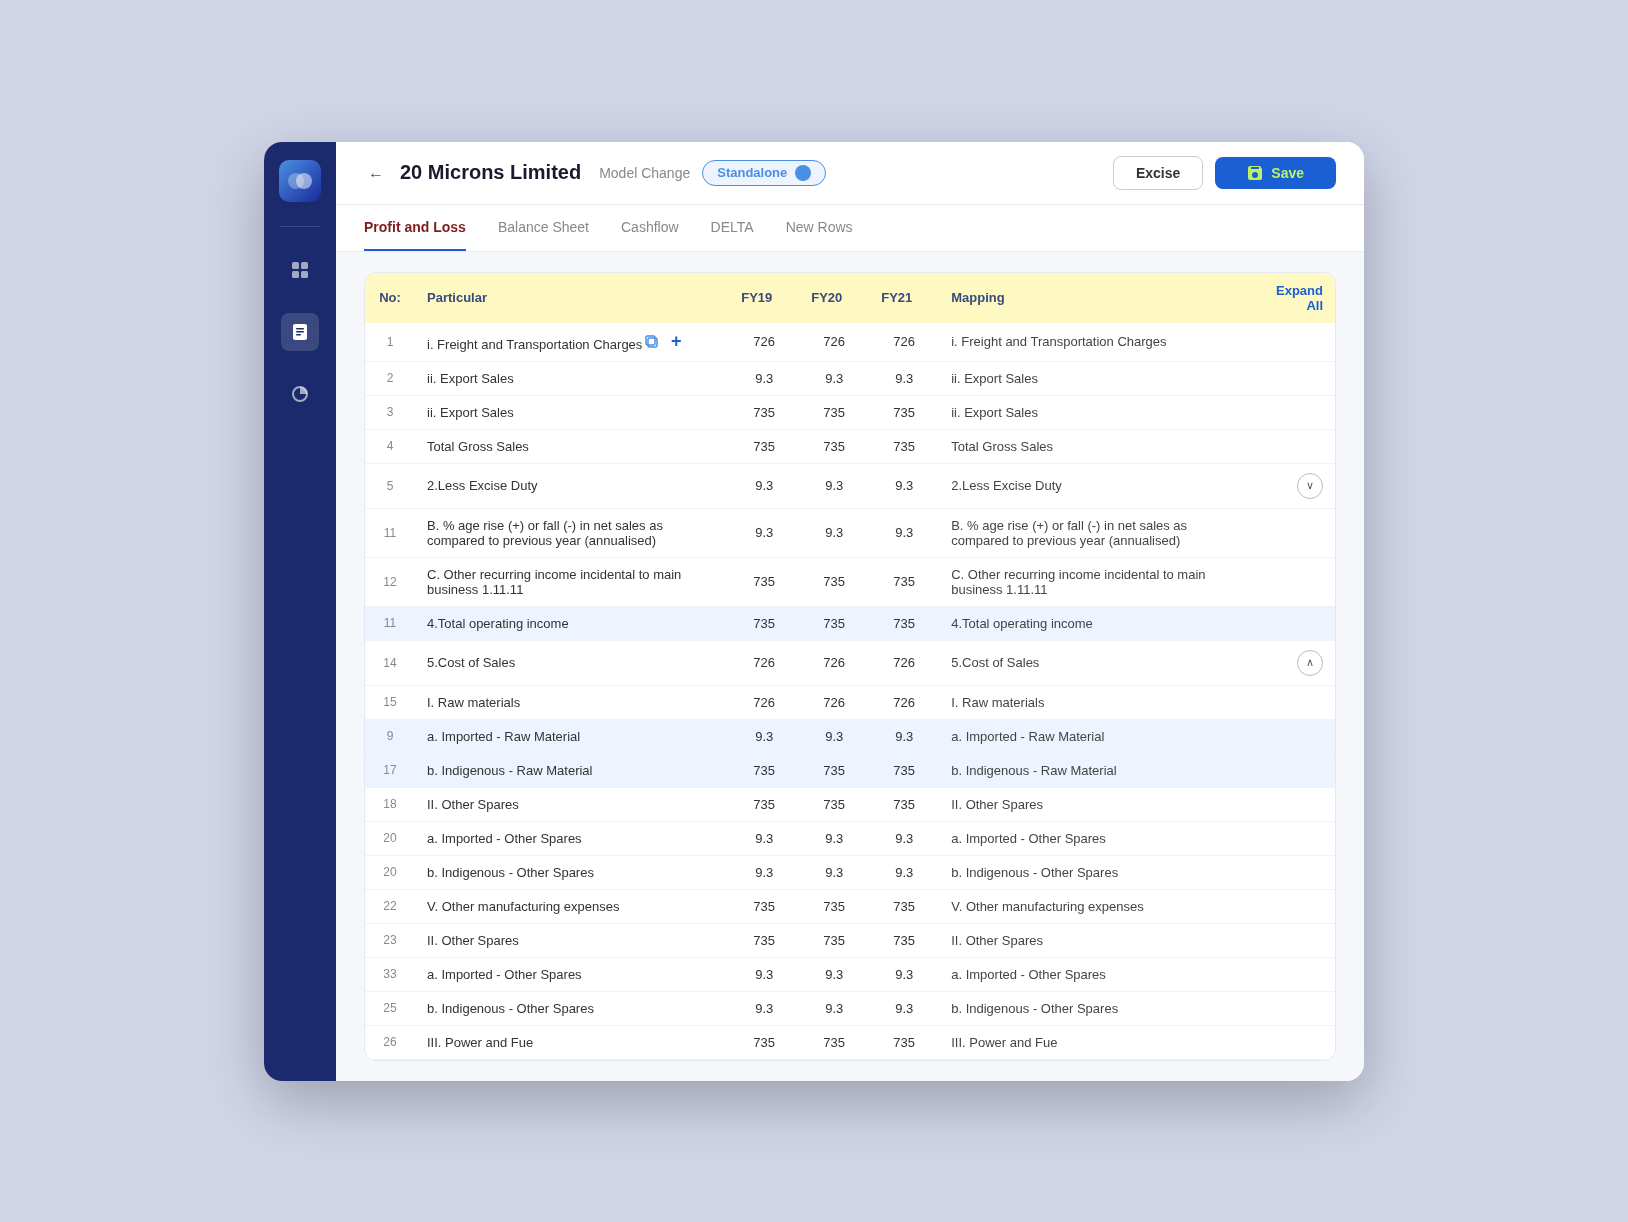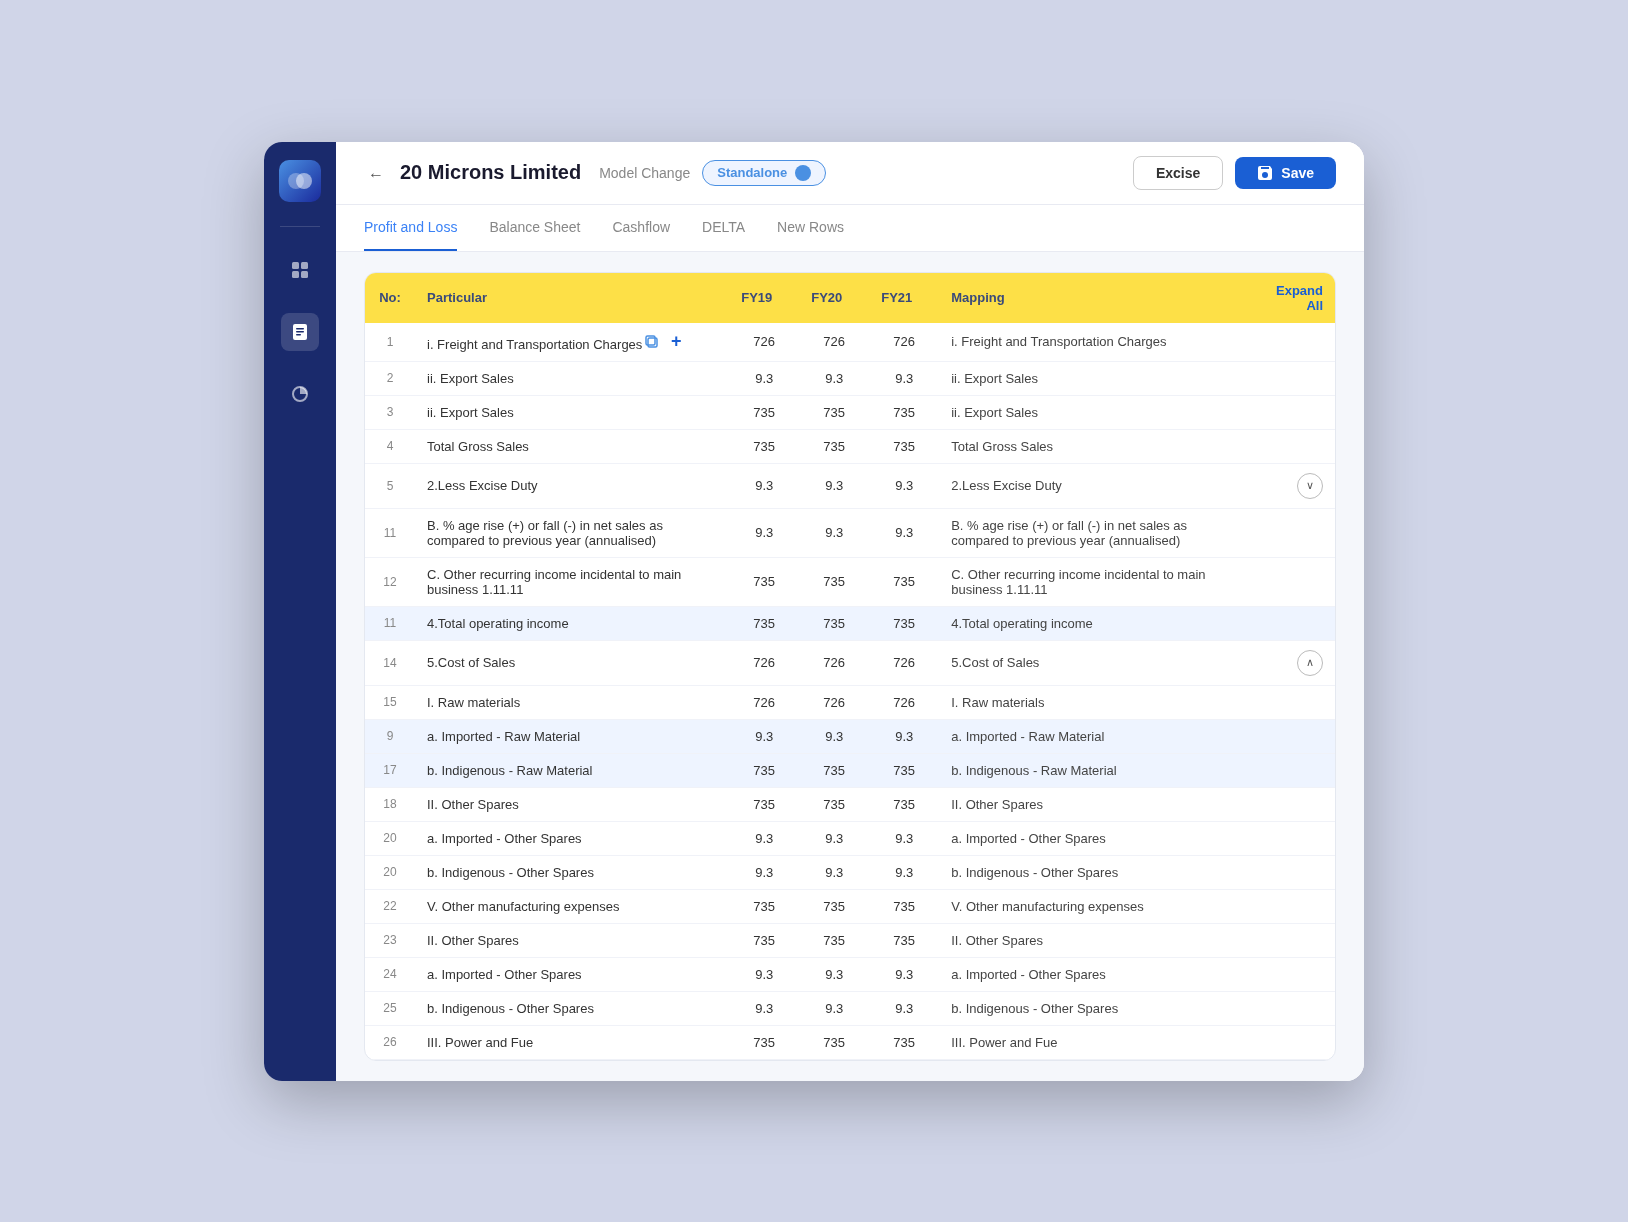--- a/index.html
+++ b/index.html
@@ -85,49 +85,49 @@
       background: #4a90e2; border-radius: 50%;
     }
     .topbar-right { display: flex; align-items: center; gap: 12px; }
     .cancel-btn {
       border: 1.5px solid #ccc; background: #fff;
       padding: 8px 22px; border-radius: 8px;
       font-size: 14px; font-weight: 600; color: #333;
       cursor: pointer;
     }
     .save-btn {
-      background: #1a5fd4; color: #ffffff;
-      border: none; padding: 8px 22px; border-radius: 8px;
+      background: #1a5fd4; color: #bef264;
+      border: none; padding: 8px 32px; border-radius: 8px;
       font-size: 14px; font-weight: 600; cursor: pointer;
       display: flex; align-items: center; gap: 8px;
     }
     .tabs {
       background: #fff;
       padding: 0 28px;
       display: flex;
       gap: 32px;
       border-bottom: 1px solid #e8eaf2;
     }
     .tab {
       padding: 14px 0;
       font-size: 14px; font-weight: 500;
       color: #888; cursor: pointer;
       border-bottom: 2.5px solid transparent;
     }
-    .tab.active { color: #3b82f6; border-bottom-color: #1a5fd4; font-weight: 400; text-align: center; }
+    .tab.active { color: #7f1d1d; border-bottom-color: #1a5fd4; font-weight: 700; text-align: center; }
     .table-container {
       flex: 1; overflow-y: auto; padding: 20px 28px;
     }
     .table-wrapper {
       background: #fff; border-radius: 12px;
       border: 1px solid #e4e8f0;
       overflow: hidden;
     }
     table { width: 100%; border-collapse: collapse; }
-    thead tr { background: #fde047; margin-top: 28px; }
+    thead tr { background: #fef9c3; margin-top: 28px; }
     thead th {
       padding: 10px 12px;
       text-align: left; font-size: 13px; font-weight: 600; color: #3a4a7a;
     }
     thead th.num { width: 50px; text-align: center; }
     thead th.fy { width: 70px; }
     thead th.expand { text-align: right; color: #1a5fd4; font-weight: 600; cursor: pointer; }
     tbody tr { border-bottom: 1px solid #f0f2f8; }
     tbody tr.highlighted { background: #eef4ff; }
     tbody td {
@@ -392,21 +392,21 @@
               <tr>
                 <td class="num">23</td>
                 <td style="font-size: 13px; color: rgb(51, 51, 51);">II. Other Spares</td>
                 <td class="fy-val">735</td>
                 <td class="fy-val">735</td>
                 <td class="fy-val">735</td>
                 <td class="mapping">II. Other Spares</td>
                 <td style="text-align: right; padding-right: 12px;"></td>
               </tr>
               <tr>
-                <td class="num">24</td>
+                <td class="num">33</td>
                 <td style="font-size: 13px; color: rgb(51, 51, 51);">a. Imported - Other Spares</td>
                 <td class="fy-val">9.3</td>
                 <td class="fy-val">9.3</td>
                 <td class="fy-val">9.3</td>
                 <td class="mapping">a. Imported - Other Spares</td>
                 <td style="text-align: right; padding-right: 12px;"></td>
               </tr>
               <tr>
                 <td class="num">25</td>
                 <td style="font-size: 13px; color: rgb(51, 51, 51);">b. Indigenous - Other Spares</td>

